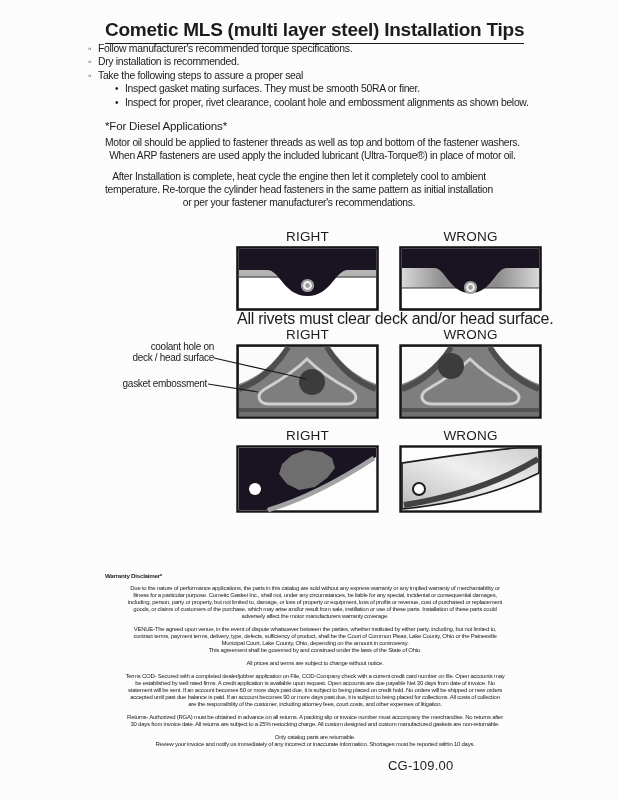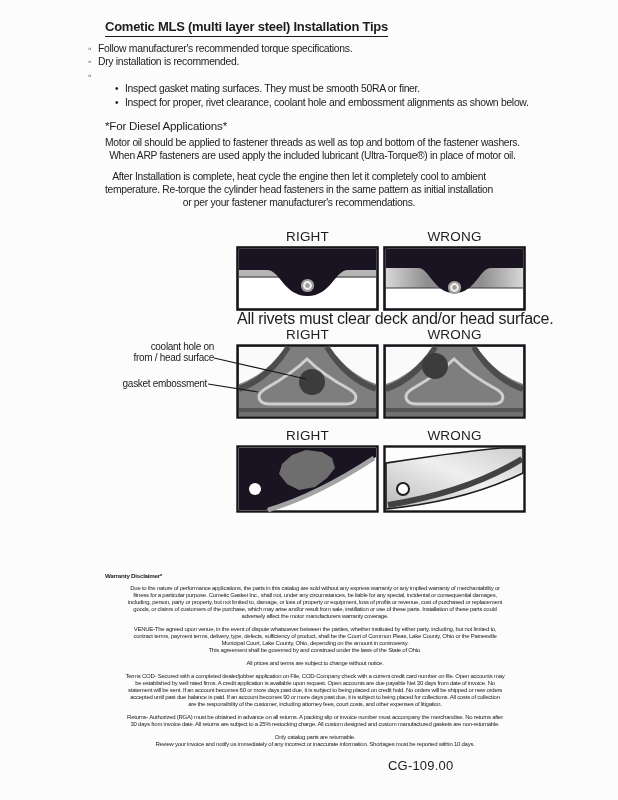--- a/index.html
+++ b/index.html
@@ -5,37 +5,37 @@
   html,body { margin:0; padding:0; background:#e8e8e8; }
   #page {
     position:relative; width:618px; height:800px; margin:0 auto;
     background:#fcfcfc; overflow:hidden;
     font-family:"Liberation Sans", sans-serif; color:#1c1c1e;
   }
   .abs { position:absolute; }
   .pre { white-space:pre-line;text-align:center; }
 
   .doc-title {
-    left:105px; top:19px; font-size:13px; font-weight:700;
+    left:105px; top:19px; font-size:19px; font-weight:700;
     letter-spacing:-0.25px;
   }
   .doc-title span { display:inline-block; border-bottom:1.7px solid #1a1a1a; padding-bottom:2px; }
 
   .tips { left:88px; top:42px; font-size:10.4px; letter-spacing:-0.3px; }
   .tip-row { display:flex; align-items:flex-start; line-height:13.4px; }
   .tip-row.sub { margin-left:27px; }
   .glyph { width:10px; flex:0 0 10px; font-size:10px; line-height:13.4px; }
 
   .diesel-heading { left:105px; top:119px; font-size:11.6px; font-weight:400; letter-spacing:-0.2px; }
   .body-p { left:105px; font-size:10.3px; line-height:13.2px; letter-spacing:-0.3px; }
   .p1 { top:136px; } .p2 { top:170px; } .p3 { top:217px; }
 
   .diag-group { position:absolute; left:236px; }
   .g1 { top:229px; } .g2 { top:327px; } .g3 { top:428px; }
-  .diag-pair { display:flex; gap:4px; }
+  .diag-pair { display:flex; gap:20px; }
   .diag-col { width:143px; }
   .diag-label { text-align:center; font-size:13.5px; line-height:15px; margin-bottom:2px; letter-spacing:0.2px; }
   .diag-caption { font-size:16px; letter-spacing:-0.25px; margin-top:2px; margin-left:1px; line-height:11.5px; }
   .diag-col svg { display:block; }
 
   .callout { text-align:right; font-size:10px; line-height:11px; letter-spacing:-0.3px; }
   .callout-coolant { left:96px; top:341px; width:118px; }
   .callout-embossment { left:86px; top:378px; width:121px; }
   .callout-lines { left:96px; top:336px; pointer-events:none; }
 
@@ -58,20 +58,21 @@
     <div class="tip-row">
       <span class="glyph">◦</span>
       <span>Follow manufacturer's recommended torque specifications.</span>
     </div>
     <div class="tip-row">
       <span class="glyph">◦</span>
       <span>Dry installation is recommended.</span>
     </div>
     <div class="tip-row">
       <span class="glyph">◦</span>
+      <span>Take the following steps to assure a proper seal</span>
     </div>
     <div class="tip-row sub">
       <span class="glyph">•</span>
       <span>Inspect gasket mating surfaces.  They must be smooth 50RA or finer.</span>
     </div>
     <div class="tip-row sub">
       <span class="glyph">•</span>
       <span>Inspect for proper, rivet clearance, coolant hole and embossment alignments as shown below.</span>
     </div>
   </div>
@@ -148,21 +149,21 @@
           <path d="M91,3 C105,26 123,39 140,45" stroke="#4d4d4d" stroke-width="6" fill="none"></path>
           <path d="M140,3 H94 C107,23 125,35 140,40 Z" fill="#fafafa"></path>
           <path d="M71,15 C82,26 100,38 113,45 C124,51 121,60 110,60 H34 C22,60 19,51 29,45 C43,37 61,25 71,15 Z" fill="none" stroke="#cfcfcf" stroke-width="3"></path>
           <circle cx="52" cy="22" r="13" fill="#3c3c3c"></circle>
         </svg>
       </div>
     </div>
   </div>
 
   <div class="abs callout callout-coolant pre">coolant hole on
-from / head surface</div>
+deck / head surface</div>
   <div class="abs callout callout-embossment">gasket embossment</div>
   <svg class="abs callout-lines" width="222" height="70" viewBox="0 0 222 70">
     <line x1="118" y1="22" x2="210" y2="43" stroke="#1a1a1a" stroke-width="1.2"></line>
     <line x1="112" y1="48" x2="162" y2="56" stroke="#1a1a1a" stroke-width="1.2"></line>
   </svg>
 
   <div class="diag-group g3">
     <div class="diag-pair">
       <div class="diag-col">
         <div class="diag-label">RIGHT</div>

